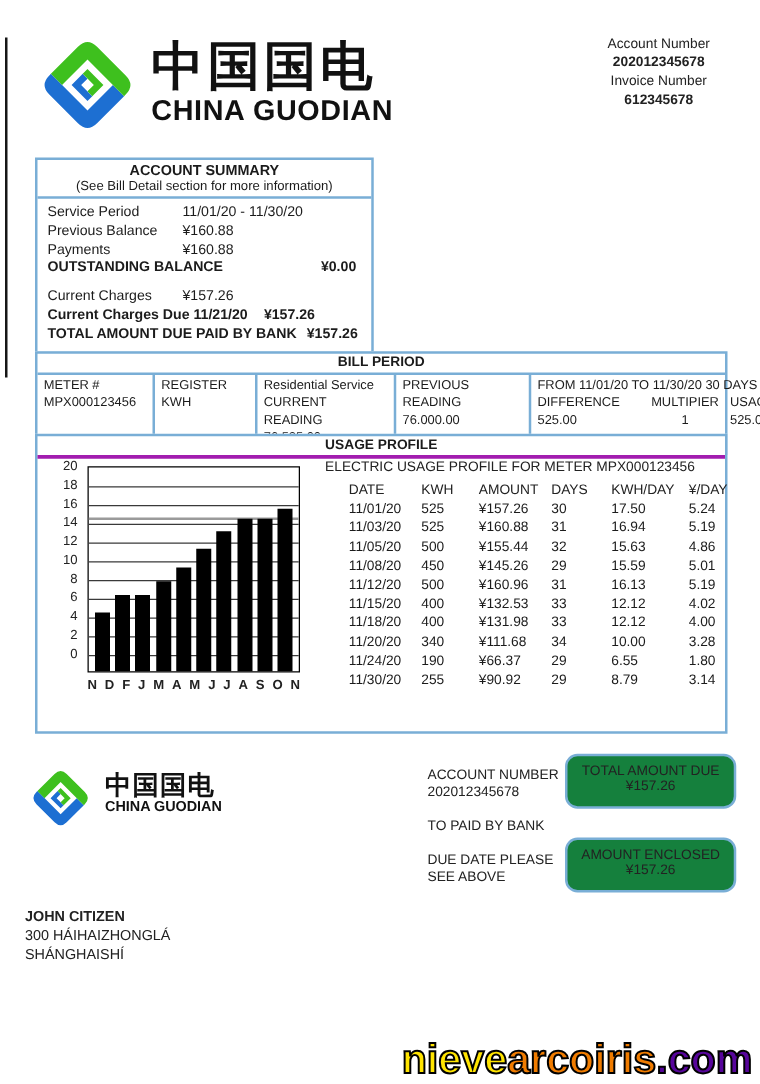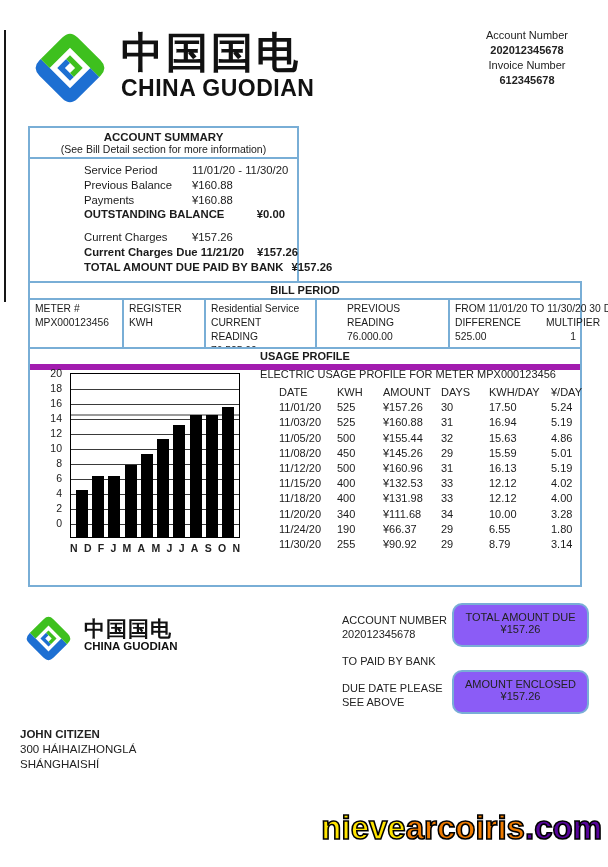--- a/index.html
+++ b/index.html
@@ -19,46 +19,46 @@
   .brand-lg .en{font-size:23px;font-weight:bold;color:#111;letter-spacing:0.5px;line-height:24px;}
   .acct-head{left:452px;top:28px;width:150px;text-align:center;font-size:11px;line-height:15px;color:#222;}
   .acct-head .b{font-weight:bold;}
 
   
   .summary{left:28px;top:126px;width:267px;border:2px solid #79aed6;background:#fff;}
   .summary .ttl{text-align:center;font-weight:bold;font-size:11.5px;padding-top:3px;}
   .summary .sub{text-align:center;font-size:10.5px;padding-bottom:2px;}
   .summary .divider{border-top:2px solid #79aed6;}
   .summary .rows{padding:4px 8px 6px 8px;font-size:11.3px;}
-  .srow{display:flex;height:14.8px;line-height:14.8px;white-space:nowrap;margin-left:46px;}
+  .srow{display:flex;height:14.8px;line-height:14.8px;white-space:nowrap;}
   .srow .lbl{width:108px;flex:none;}
   .srow.auto .lbl{width:auto;}
   .srow.bold{font-weight:bold;}
   .srow.outstanding .val{margin-left:auto;padding-right:4px;}
   .srow.due .val{margin-left:13px;}
   .srow.total .val{margin-left:8px;}
   .srow.gap{height:8px;}
 
   
   .billperiod{left:28px;top:281px;width:550px;border:2px solid #79aed6;background:#fff;}
   .billperiod .ttl{text-align:center;font-weight:bold;font-size:11px;line-height:15px;border-bottom:2px solid #79aed6;}
   .bp-body{display:flex;font-size:10.3px;line-height:14px;}
   .bp-col{padding:2px 5px 4px 5px;border-right:2px solid #79aed6;}
   .bp-col:last-child{border-right:none;}
   .bp-c1{width:82px;flex:none;}
   .bp-c2{width:70px;flex:none;}
   .bp-c3{width:99px;flex:none;}
-  .bp-c4{width:96px;flex:none;margin-left:25px;}
+  .bp-c4{width:96px;flex:none;}
   .bp-c5{flex:1;}
   .bp-grid{display:grid;grid-template-columns:82px 72px auto;}
   .bp-grid .mid{text-align:center;}
 
   
   .usage{left:28px;top:347px;width:550px;height:236px;border:2px solid #79aed6;background:#fff;}
-  .usage .ttl{text-align:center;font-weight:bold;font-size:11px;line-height:15px;border-bottom:6px solid #a21caf;}
+  .usage .ttl{text-align:center;font-weight:bold;font-size:11px;line-height:15px;border-bottom:3px solid #a21caf;}
   .chart-title{position:absolute;left:212px;right:6px;top:19px;text-align:center;font-size:11px;color:#222;}
 
   .chart{position:absolute;left:40px;top:24px;}
   .plot{position:relative;width:168px;height:163px;border:1.5px solid #000;background:#fff;}
   .gridline{position:absolute;left:0;right:0;height:1px;background:#3a3a3a;z-index:1;}
   .gridline.grey{height:2px;background:#9a9a9a;}
   .bars{position:absolute;left:5px;right:5px;bottom:0;top:0;display:flex;align-items:flex-end;
         justify-content:space-between;z-index:2;}
   .bar{width:12px;background:#000;}
   .ylabels{position:absolute;left:-30px;top:0;width:26px;height:100%;}
@@ -72,28 +72,28 @@
 
   
   .brand-sm{left:84px;top:617px;}
   .brand-sm .cn{font-size:21px;font-weight:bold;letter-spacing:1px;color:#111;line-height:23px;white-space:nowrap;}
   .brand-sm .en{font-size:11.5px;font-weight:bold;color:#111;line-height:13px;}
   .corp{left:175px;top:613px;font-size:11.5px;line-height:15px;color:#222;}
   .corp .name{font-weight:bold;}
   .remit{left:342px;top:613px;font-size:11px;line-height:14px;color:#222;}
   .remit .blockgap{height:13px;}
   .pay-box{left:452px;width:133px;height:40px;border:2px solid #79aed6;border-radius:10px;
-           text-align:center;font-size:11px;color:#222;background:#8b5cf6;}
+           text-align:center;font-size:11px;color:#222;background:#15803d;}
   .pay-box .bl{margin-top:6px;}
   .box1{top:603px;} .box2{top:670px;}
   .customer{left:20px;top:727px;font-size:11.5px;line-height:15px;color:#222;}
   .customer .name{font-weight:bold;}
 
   
-  .watermark{position:absolute;right:6px;bottom:20px;font-size:33px;font-weight:bold;white-space:nowrap;
+  .watermark{position:absolute;right:6px;bottom:1px;font-size:33px;font-weight:bold;white-space:nowrap;
              font-family:"Liberation Sans", sans-serif;-webkit-text-stroke:1.6px #000;letter-spacing:0px;}
 </style>
 </head>
 <body>
 
 <div class="page">
 
   <div class="scanline"></div>
 
   <svg class="abs logo-lg" viewBox="0 0 100 100">

